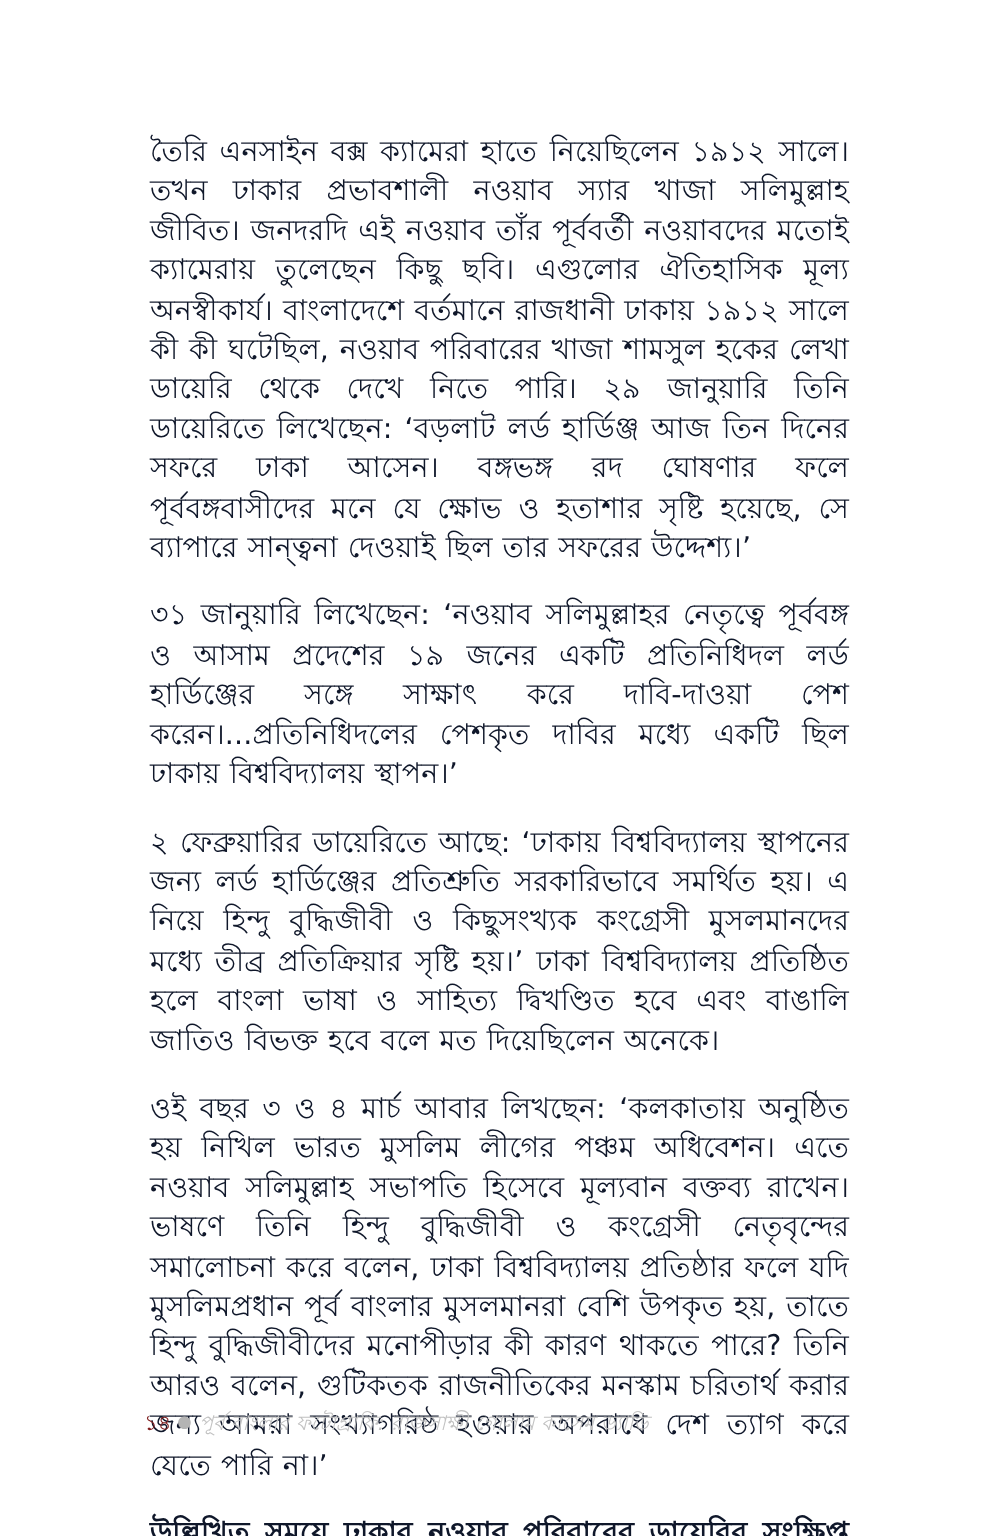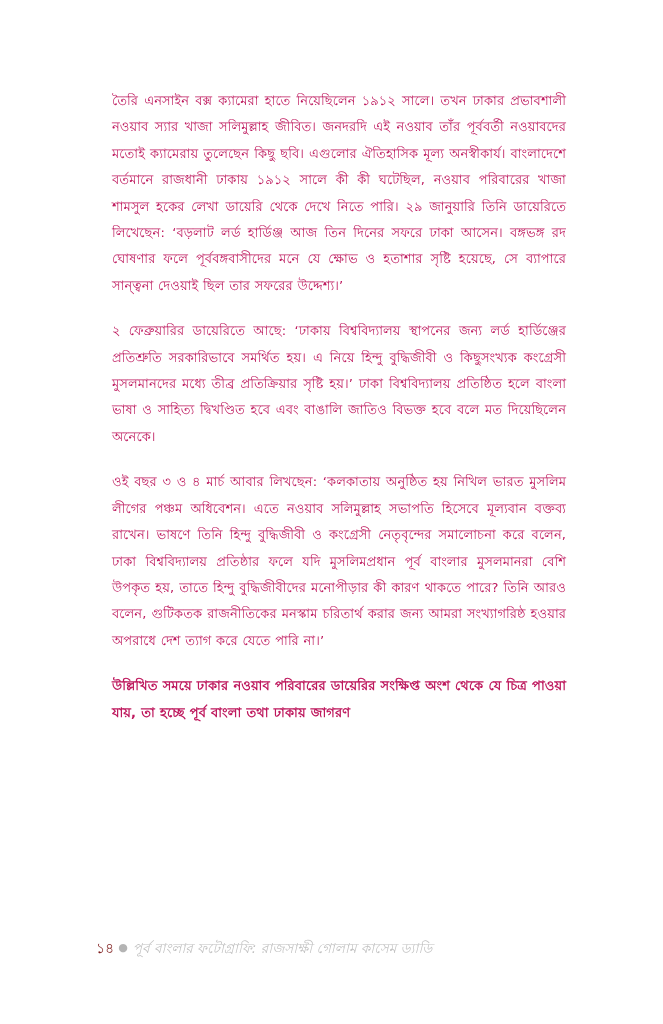--- a/index.html
+++ b/index.html
@@ -26,26 +26,26 @@
   }
 
   .content {
     position: absolute;
     left: 96px;
     top: 88px;
     width: 470px;
   }
 
   .para {
-    margin: 0 0 19px 16px;
+    margin: 0 0 19px 4px;
     text-align: justify;
     text-justify: inter-word;
-    font-size: 13px;
+    font-size: 19px;
     line-height: 26.4px;
-    color: #be185d;
+    color: #0f172a;
     font-family: "DejaVu Sans", "Liberation Sans", sans-serif;
     letter-spacing: 0.1px;
     word-spacing: 0.5px;
     -webkit-font-feature-settings: "kern" 1;
     font-feature-settings: "kern" 1;
   }
 
   .para:last-of-type {
     margin-bottom: 0;
   }
@@ -87,20 +87,21 @@
 </style>
 </head>
 <body>
 
 <div class="page">
 
   <div class="content">
 
     <p class="para">তৈরি এনসাইন বক্স ক্যামেরা হাতে নিয়েছিলেন ১৯১২ সালে। তখন ঢাকার প্রভাবশালী নওয়াব স্যার খাজা সলিমুল্লাহ জীবিত। জনদরদি এই নওয়াব তাঁর পূর্ববর্তী নওয়াবদের মতোই ক্যামেরায় তুলেছেন কিছু ছবি। এগুলোর ঐতিহাসিক মূল্য অনস্বীকার্য। বাংলাদেশে বর্তমানে রাজধানী ঢাকায় ১৯১২ সালে কী কী ঘটেছিল, নওয়াব পরিবারের খাজা শামসুল হকের লেখা ডায়েরি থেকে দেখে নিতে পারি। ২৯ জানুয়ারি তিনি ডায়েরিতে লিখেছেন: ‘বড়লাট লর্ড হার্ডিঞ্জ আজ তিন দিনের সফরে ঢাকা আসেন। বঙ্গভঙ্গ রদ ঘোষণার ফলে পূর্ববঙ্গবাসীদের মনে যে ক্ষোভ ও হতাশার সৃষ্টি হয়েছে, সে ব্যাপারে সান্ত্বনা দেওয়াই ছিল তার সফরের উদ্দেশ্য।’</p>
 
+    <p class="para">৩১ জানুয়ারি লিখেছেন: ‘নওয়াব সলিমুল্লাহর নেতৃত্বে পূর্ববঙ্গ ও আসাম প্রদেশের ১৯ জনের একটি প্রতিনিধিদল লর্ড হার্ডিঞ্জের সঙ্গে সাক্ষাৎ করে দাবি-দাওয়া পেশ করেন।...প্রতিনিধিদলের পেশকৃত দাবির মধ্যে একটি ছিল ঢাকায় বিশ্ববিদ্যালয় স্থাপন।’</p>
 
     <p class="para">২ ফেব্রুয়ারির ডায়েরিতে আছে: ‘ঢাকায় বিশ্ববিদ্যালয় স্থাপনের জন্য লর্ড হার্ডিঞ্জের প্রতিশ্রুতি সরকারিভাবে সমর্থিত হয়। এ নিয়ে হিন্দু বুদ্ধিজীবী ও কিছুসংখ্যক কংগ্রেসী মুসলমানদের মধ্যে তীব্র প্রতিক্রিয়ার সৃষ্টি হয়।’ ঢাকা বিশ্ববিদ্যালয় প্রতিষ্ঠিত হলে বাংলা ভাষা ও সাহিত্য দ্বিখণ্ডিত হবে এবং বাঙালি জাতিও বিভক্ত হবে বলে মত দিয়েছিলেন অনেকে।</p>
 
     <p class="para">ওই বছর ৩ ও ৪ মার্চ আবার লিখছেন: ‘কলকাতায় অনুষ্ঠিত হয় নিখিল ভারত মুসলিম লীগের পঞ্চম অধিবেশন। এতে নওয়াব সলিমুল্লাহ সভাপতি হিসেবে মূল্যবান বক্তব্য রাখেন। ভাষণে তিনি হিন্দু বুদ্ধিজীবী ও কংগ্রেসী নেতৃবৃন্দের সমালোচনা করে বলেন, ঢাকা বিশ্ববিদ্যালয় প্রতিষ্ঠার ফলে যদি মুসলিমপ্রধান পূর্ব বাংলার মুসলমানরা বেশি উপকৃত হয়, তাতে হিন্দু বুদ্ধিজীবীদের মনোপীড়ার কী কারণ থাকতে পারে? তিনি আরও বলেন, গুটিকতক রাজনীতিকের মনস্কাম চরিতার্থ করার জন্য আমরা সংখ্যাগরিষ্ঠ হওয়ার অপরাধে দেশ ত্যাগ করে যেতে পারি না।’</p>
 
     <p class="para para-tail">উল্লিখিত সময়ে ঢাকার নওয়াব পরিবারের ডায়েরির সংক্ষিপ্ত অংশ থেকে যে চিত্র পাওয়া যায়, তা হচ্ছে পূর্ব বাংলা তথা ঢাকায় জাগরণ</p>
 
   </div>
 
   <div class="footer">

